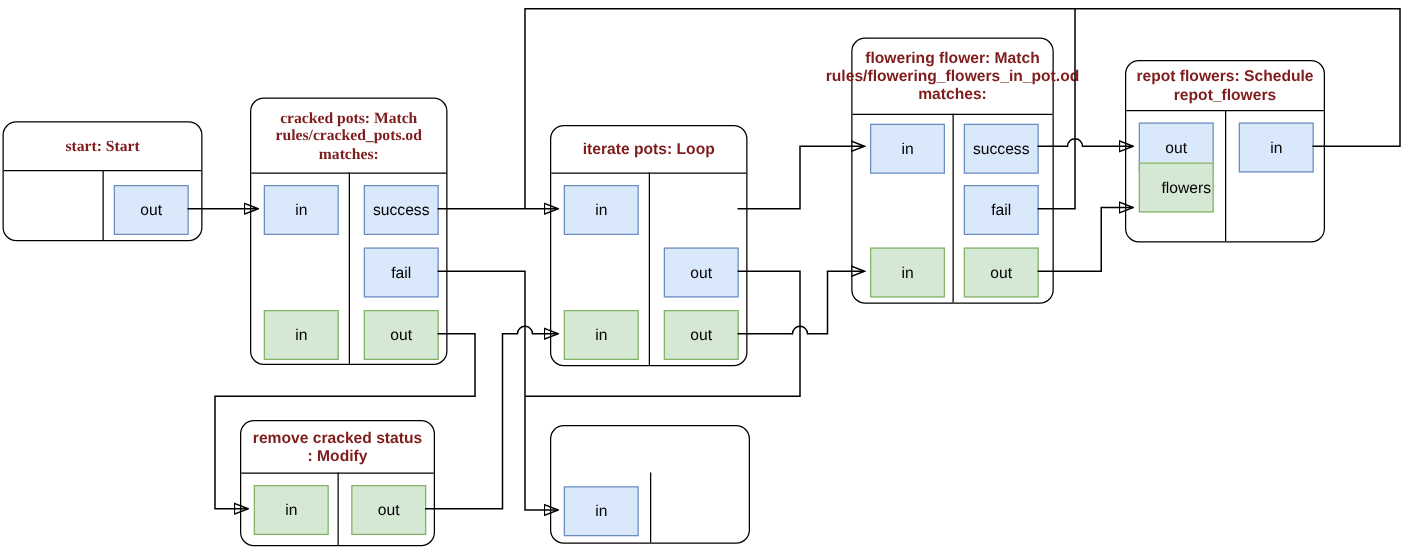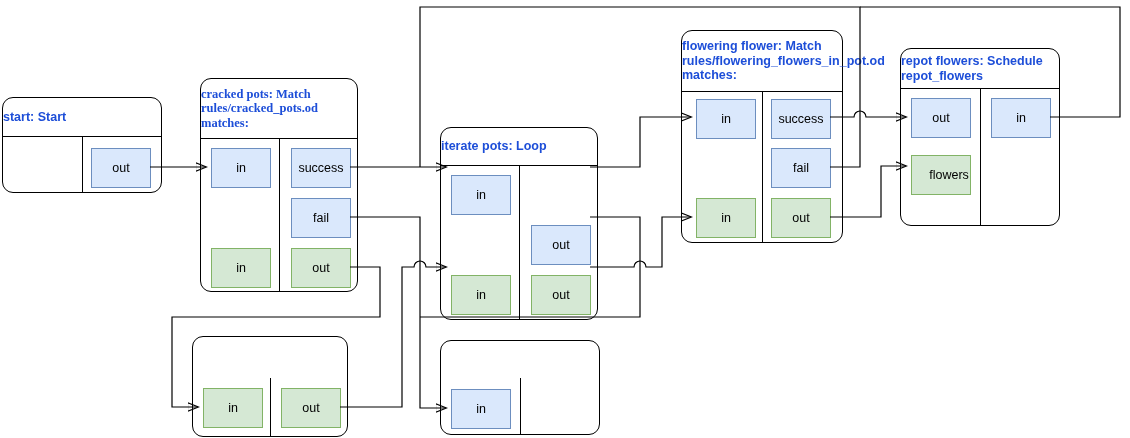--- a/index.html
+++ b/index.html
@@ -9,22 +9,22 @@
   }
   svg.edges { position:absolute; left:0; top:0; z-index:5; pointer-events:none; }
   svg.edges path { fill:none; stroke:var(--edge-color,#000); stroke-width:1.2; }
   .node {
     position:absolute; background:#fff; border:1px solid var(--node-border,#000);
     border-radius:11px; z-index:1; box-sizing:border-box;
   }
   .node-header {
     position:absolute; left:0; right:0; top:0;
     border-bottom:1px solid var(--node-border,#000);
-    display:flex; flex-direction:column; justify-content:center; align-items:flex-start;
-    font-weight:700; font-size:12.5px; line-height:14.5px; color:#1d4ed8;
+    display:flex; flex-direction:column; justify-content:center; align-items:center;
+    font-weight:700; font-size:12.5px; line-height:14.5px; color:#7f1d1d;
   }
   .node-header span { display:block; white-space:nowrap; text-align:center; }
   .col-divider {
     position:absolute; left:50%; bottom:0; width:0;
     border-left:1px solid var(--node-border,#000);
   }
   .port {
     position:absolute; width:60px; height:40px; box-sizing:border-box;
     display:flex; align-items:center; justify-content:center;
     font-size:12.5px; color:#000; border:1px solid;
@@ -51,42 +51,42 @@
     <path d="M590 217 H640 V317 H420"></path>
     <path d="M350 267 H380 V317 H172 V407 H198" marker-end="url(#arrowhead)"></path>
     <path d="M340 407 H402 V267 H414 A6 6 0 0 1 426 267 H446" marker-end="url(#arrowhead)"></path>
     <path d="M590 167 H640 V117 H691" marker-end="url(#arrowhead)"></path>
     <path d="M590 267 H634 A6 6 0 0 1 646 267 H662 V217 H691" marker-end="url(#arrowhead)"></path>
     <path d="M830 117 H854 A6 6 0 0 1 866 117 H906" marker-end="url(#arrowhead)"></path>
     <path d="M830 217 H881 V166 H906" marker-end="url(#arrowhead)"></path>
   </svg>
 
   <div class="node" style="left:2px;top:97px;width:160px;height:96px;">
-    <div class="node-header" style="height:38px;">
+    <div class="node-header" style="height:38px;font-family:Liberation Serif, serif;">
       <span>start: Start</span>
     </div>
     <div class="col-divider" style="top:38px;"></div>
     <div class="port blue" style="left:88px;top:50px;">out</div>
   </div>
 
   <div class="node" style="left:200px;top:78px;width:158px;height:214px;">
     <div class="node-header" style="height:59px;font-family:Liberation Serif, serif;">
       <span>cracked pots: Match</span>
       <span>rules/cracked_pots.od</span>
       <span>matches:</span>
     </div>
     <div class="col-divider" style="top:59px;"></div>
     <div class="port blue" style="left:10px;top:69px;">in</div>
     <div class="port blue" style="left:90px;top:69px;">success</div>
     <div class="port blue" style="left:90px;top:119px;">fail</div>
     <div class="port green" style="left:10px;top:169px;">in</div>
     <div class="port green" style="left:90px;top:169px;">out</div>
   </div>
 
-  <div class="node" style="left:440px;top:100px;width:158px;height:193px;margin-top:27px;">
+  <div class="node" style="left:440px;top:100px;width:158px;height:193px;">
     <div class="node-header" style="height:37px;">
       <span>iterate pots: Loop</span>
     </div>
     <div class="col-divider" style="top:37px;"></div>
     <div class="port blue" style="left:10px;top:47px;">in</div>
     <div class="port blue" style="left:90px;top:97px;">out</div>
     <div class="port green" style="left:10px;top:147px;">in</div>
     <div class="port green" style="left:90px;top:147px;">out</div>
   </div>
 
@@ -97,32 +97,36 @@
       <span>matches:</span>
     </div>
     <div class="col-divider" style="top:60px;"></div>
     <div class="port blue" style="left:14px;top:68px;">in</div>
     <div class="port blue" style="left:89px;top:68px;">success</div>
     <div class="port blue" style="left:89px;top:117px;">fail</div>
     <div class="port green" style="left:14px;top:167px;">in</div>
     <div class="port green" style="left:89px;top:167px;">out</div>
   </div>
 
-  <div class="node" style="left:900px;top:48px;width:160px;height:178px;">
+  <div class="node" style="left:900px;top:48px;width:160px;height:146px;">
     <div class="node-header" style="height:39px;">
       <span>repot flowers: Schedule</span>
       <span>repot_flowers</span>
     </div>
     <div class="col-divider" style="top:39px;"></div>
     <div class="port blue" style="left:10px;top:49px;">out</div>
-    <div class="port green" style="left:10px;top:106px;padding-left:16px;">flowers</div>
+    <div class="port green" style="left:10px;top:81px;padding-left:16px;">flowers</div>
     <div class="port blue" style="left:90px;top:49px;">in</div>
   </div>
 
   <div class="node" style="left:192px;top:336px;width:156px;height:101px;">
+    <div class="node-header" style="height:41px;">
+      <span>remove cracked status</span>
+      <span>: Modify</span>
+    </div>
     <div class="col-divider" style="top:41px;"></div>
     <div class="port green" style="left:10px;top:51px;">in</div>
     <div class="port green" style="left:88px;top:51px;">out</div>
   </div>
 
   <div class="node" style="left:440px;top:340px;width:160px;height:95px;">
     <div class="col-divider" style="top:37px;"></div>
     <div class="port blue" style="left:10px;top:48px;">in</div>
   </div>
 

